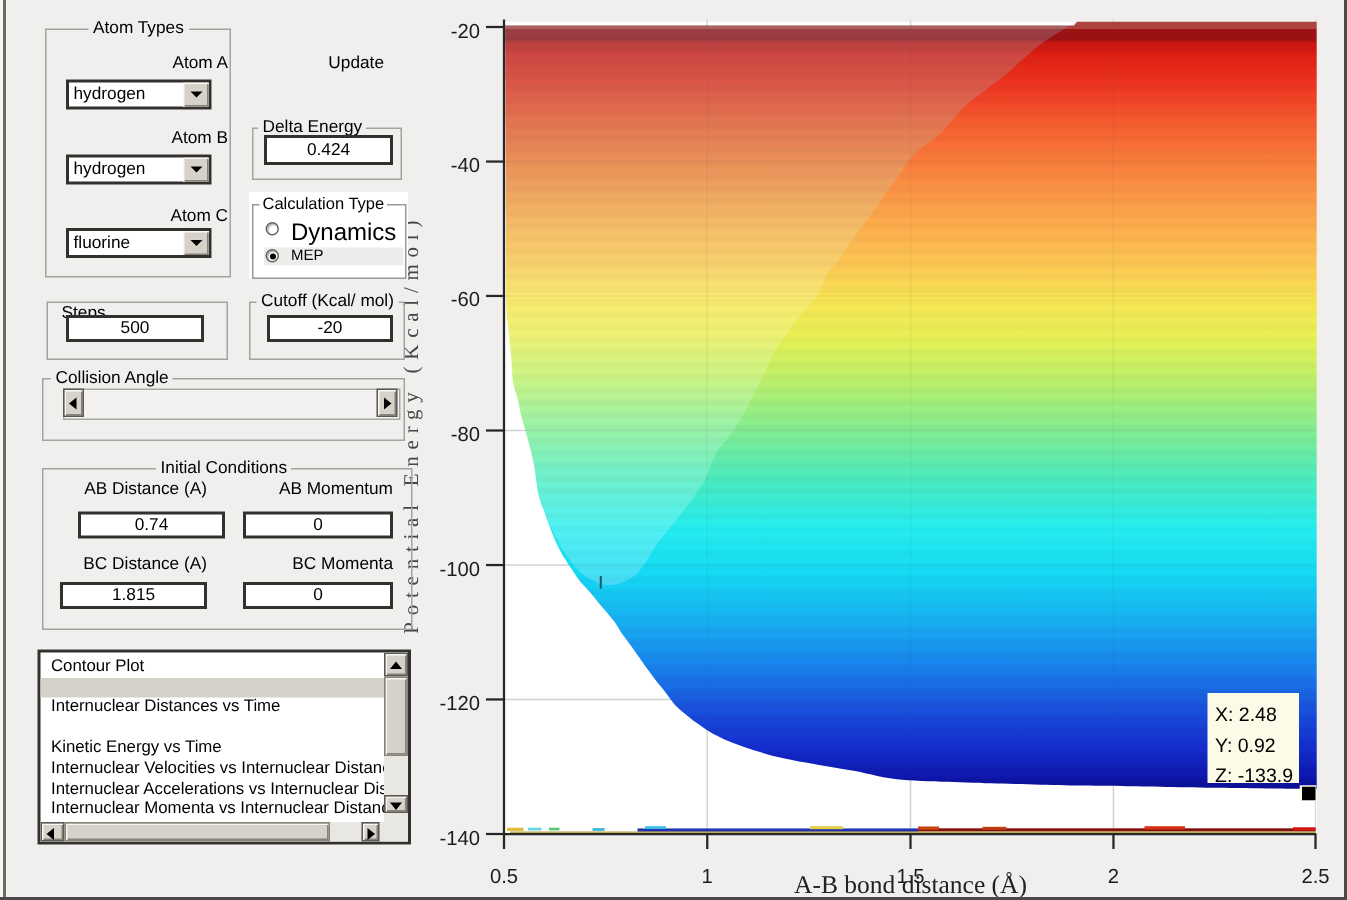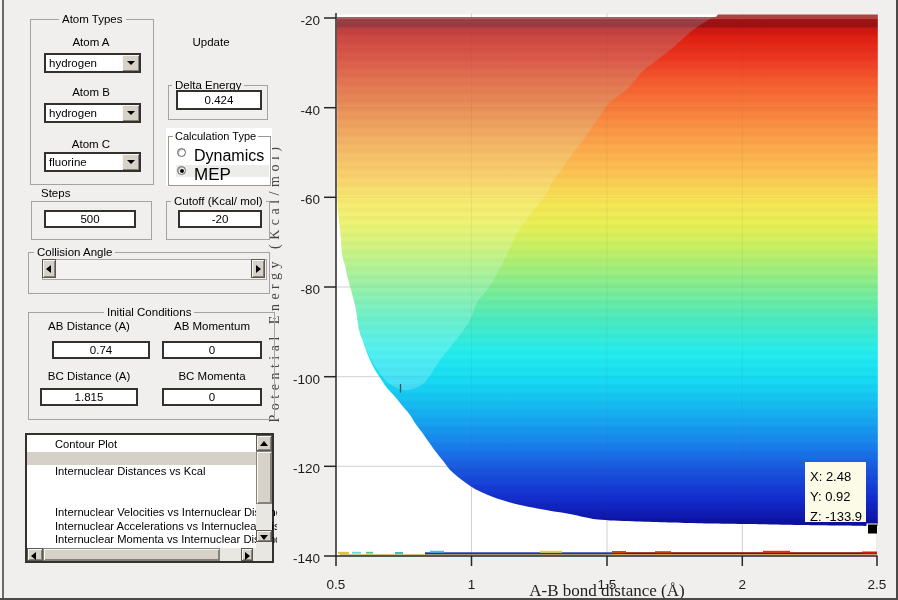--- a/index.html
+++ b/index.html
@@ -1,27 +1,27 @@
 <!DOCTYPE html>
 <html><head><meta charset="utf-8"><style>
 html,body{margin:0;padding:0}
 body{width:898px;height:600px;position:relative;background:#f0efee;font-family:"Liberation Sans",sans-serif;overflow:hidden}
 .abs{position:absolute}
 .gb{position:absolute;border:1px solid #a4a3a0}
 .gbt{position:absolute;top:-8px;background:#f0efee;padding:0 3px;font-size:11.5px;line-height:14px;color:#000;white-space:nowrap}
-.lbl{position:absolute;font-size:11.5px;color:#000;text-align:center;white-space:nowrap}
+.lbl{position:absolute;font-size:11.5px;color:#000;text-align:right;white-space:nowrap}
 .edit{position:absolute;border:2px solid #32312e;background:#fff;text-align:center;font-size:11.5px;color:#000}
 .combo{position:absolute;width:93px;height:16px;border:2px solid #32312e;background:#fff;font-size:11.5px;color:#000}
 .combo .tx{position:absolute;left:3px;top:1px;line-height:14px}
 .cbtn{position:absolute;right:0;top:0;width:17px;height:16px;background:#d6d2ca;box-shadow:inset 1px 1px 0 #f8f7f4,inset -1px -1px 0 #868179}
 .cbtn i{position:absolute;left:5px;top:6px;width:0;height:0;border-left:4px solid transparent;border-right:4px solid transparent;border-top:4px solid #000}
 .bev{background:#d6d2ca;box-shadow:inset 1px 1px 0 #f8f7f4,inset -1px -1px 0 #868179;border:1px solid #5b5954}
 .radio{position:absolute;width:7px;height:7px;border-radius:50%;background:#fff;border:1px solid #64625c;box-shadow:inset 1px 1px 1px #b9b6b0}
 .rdot{position:absolute;left:1.5px;top:1.5px;width:4px;height:4px;border-radius:50%;background:#000}
-.row{position:absolute;left:12px;font-size:11.2px;line-height:13.6px;color:#000;white-space:nowrap;padding-left:16px;width:222px;overflow:hidden}
+.row{position:absolute;left:1px;font-size:11.2px;line-height:13.6px;color:#000;white-space:nowrap;padding-left:6px;width:222px;overflow:hidden}
 </style></head>
 <body>
 
 <svg class="abs" style="left:0;top:0" width="898" height="600">
 <defs>
 <linearGradient id="jet" x1="0" y1="14.5" x2="0" y2="526" gradientUnits="userSpaceOnUse">
 <stop offset="0" stop-color="#b2443e"></stop>
 <stop offset="0.0088" stop-color="#b2443e"></stop>
 <stop offset="0.00997" stop-color="#9d1213"></stop>
 <stop offset="0.02346" stop-color="#9d1213"></stop>
@@ -253,24 +253,24 @@
 
 <div class="abs" style="left:166px;top:128px;width:106px;height:58px;background:#fff"></div>
 <div class="gb" style="left:168px;top:136px;width:101px;height:48px;border-color:#9a9996;background:#fff"></div>
 <div class="lbl" style="left:173px;top:130px;background:#fff;padding:0 2px;font-size:11px">Calculation Type</div>
 <div class="radio" style="left:177px;top:148px"></div>
 <div class="lbl" style="left:194px;top:146.5px;font-size:16px">Dynamics</div>
 <div class="abs" style="left:176px;top:164.5px;width:93px;height:12.5px;background:#ececea"></div>
 <div class="radio" style="left:177px;top:166px">
     <span class="rdot"></span>
   </div>
-<div class="lbl" style="left:194px;top:164.5px;font-size:17px">MEP</div>
+<div class="lbl" style="left:194px;top:164.5px;font-size:10px">MEP</div>
 
 <div class="gb" style="left:31px;top:201px;width:119px;height:37px"></div>
-<div class="gbt" style="left:38px;top:186px">Steps</div>
+<div class="gbt" style="left:38px;top:202px">Steps</div>
 <div class="edit" style="left:44px;top:210px;width:88px;height:14px;line-height:14px">500</div>
 
 <div class="gb" style="left:166px;top:201px;width:102px;height:37px"></div>
 <div class="gbt" style="left:171px;top:194px">Cutoff (Kcal/ mol)</div>
 <div class="edit" style="left:178px;top:210px;width:80px;height:14px;line-height:14px">-20</div>
 
 <div class="gb" style="left:28px;top:252px;width:240px;height:40px"></div>
 <div class="gbt" style="left:34px;top:245px">Collision Angle</div>
 <div class="abs" style="left:42px;top:259px;width:223px;height:19px;background:#f3f2f0;border:1px solid #a8a7a3"></div>
 <div class="abs bev" style="left:42px;top:259px;width:14px;height:19px;box-sizing:border-box">
@@ -287,21 +287,22 @@
 <div class="edit" style="left:52px;top:341px;width:94px;height:14px;line-height:14px">0.74</div>
 <div class="edit" style="left:162px;top:341px;width:96px;height:14px;line-height:14px">0</div>
 <div class="lbl" style="left:40px;top:370px;width:98px">BC Distance (A)</div>
 <div class="lbl" style="left:162px;top:370px;width:100px">BC Momenta</div>
 <div class="edit" style="left:40px;top:388px;width:94px;height:14px;line-height:14px">1.815</div>
 <div class="edit" style="left:162px;top:388px;width:96px;height:14px;line-height:14px">0</div>
 
 <div class="abs" style="left:25px;top:433px;width:245px;height:126px;border:2px solid #32312e;background:#fff">
 <div class="row" style="top:3px">Contour Plot</div>
 <div class="abs" style="left:0;top:16.6px;width:229px;height:13.6px;background:#d5d1c9"></div>
-<div class="row" style="top:30.2px">Internuclear Distances vs Kcal</div>
+<div class="row" style="top:30.2px">Internuclear Distances vs Time</div>
+<div class="row" style="top:57.4px">Kinetic Energy vs Time</div>
 <div class="row" style="top:71px">Internuclear Velocities vs Internuclear Distance</div>
 <div class="row" style="top:84.6px">Internuclear Accelerations vs Internuclear Dista</div>
 <div class="row" style="top:98.2px">Internuclear Momenta vs Internuclear Distance</div>
 
 <div class="abs" style="right:0;top:0;width:16px;height:113px;background:#e9e7e2"></div>
 <div class="abs bev" style="right:0;top:0;width:16px;height:16px;box-sizing:border-box">
       <i class="abs" style="left:3px;top:5px;width:0;height:0;border-left:4px solid transparent;border-right:4px solid transparent;border-bottom:5px solid #000"></i>
     </div>
 <div class="abs bev" style="right:0;top:16px;width:16px;height:53px;box-sizing:border-box;border-color:#86827a"></div>
 <div class="abs bev" style="right:0;top:95px;width:16px;height:12px;box-sizing:border-box">

